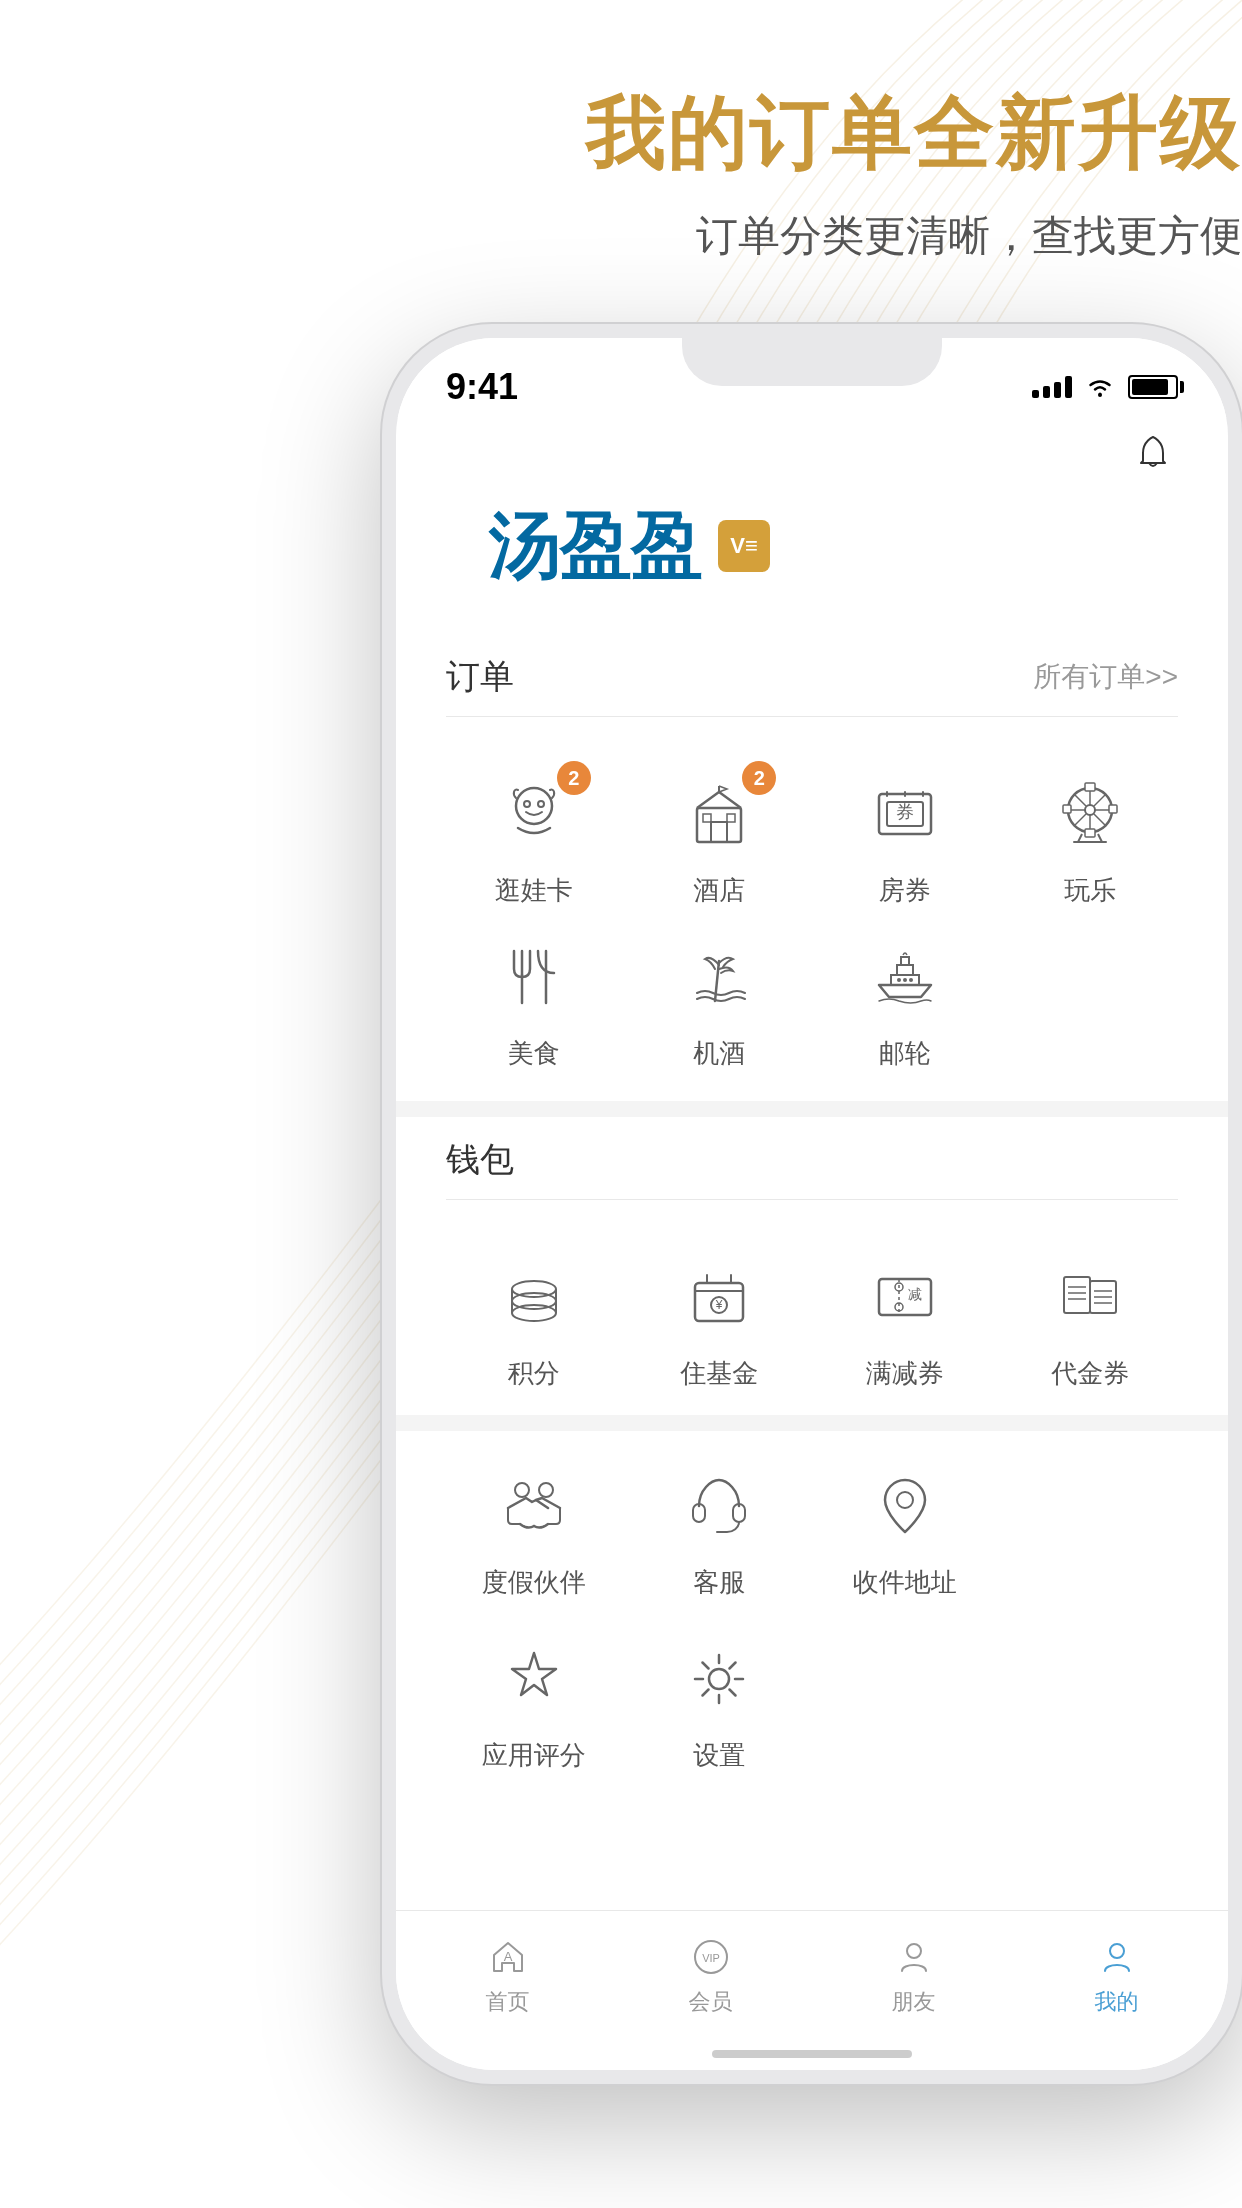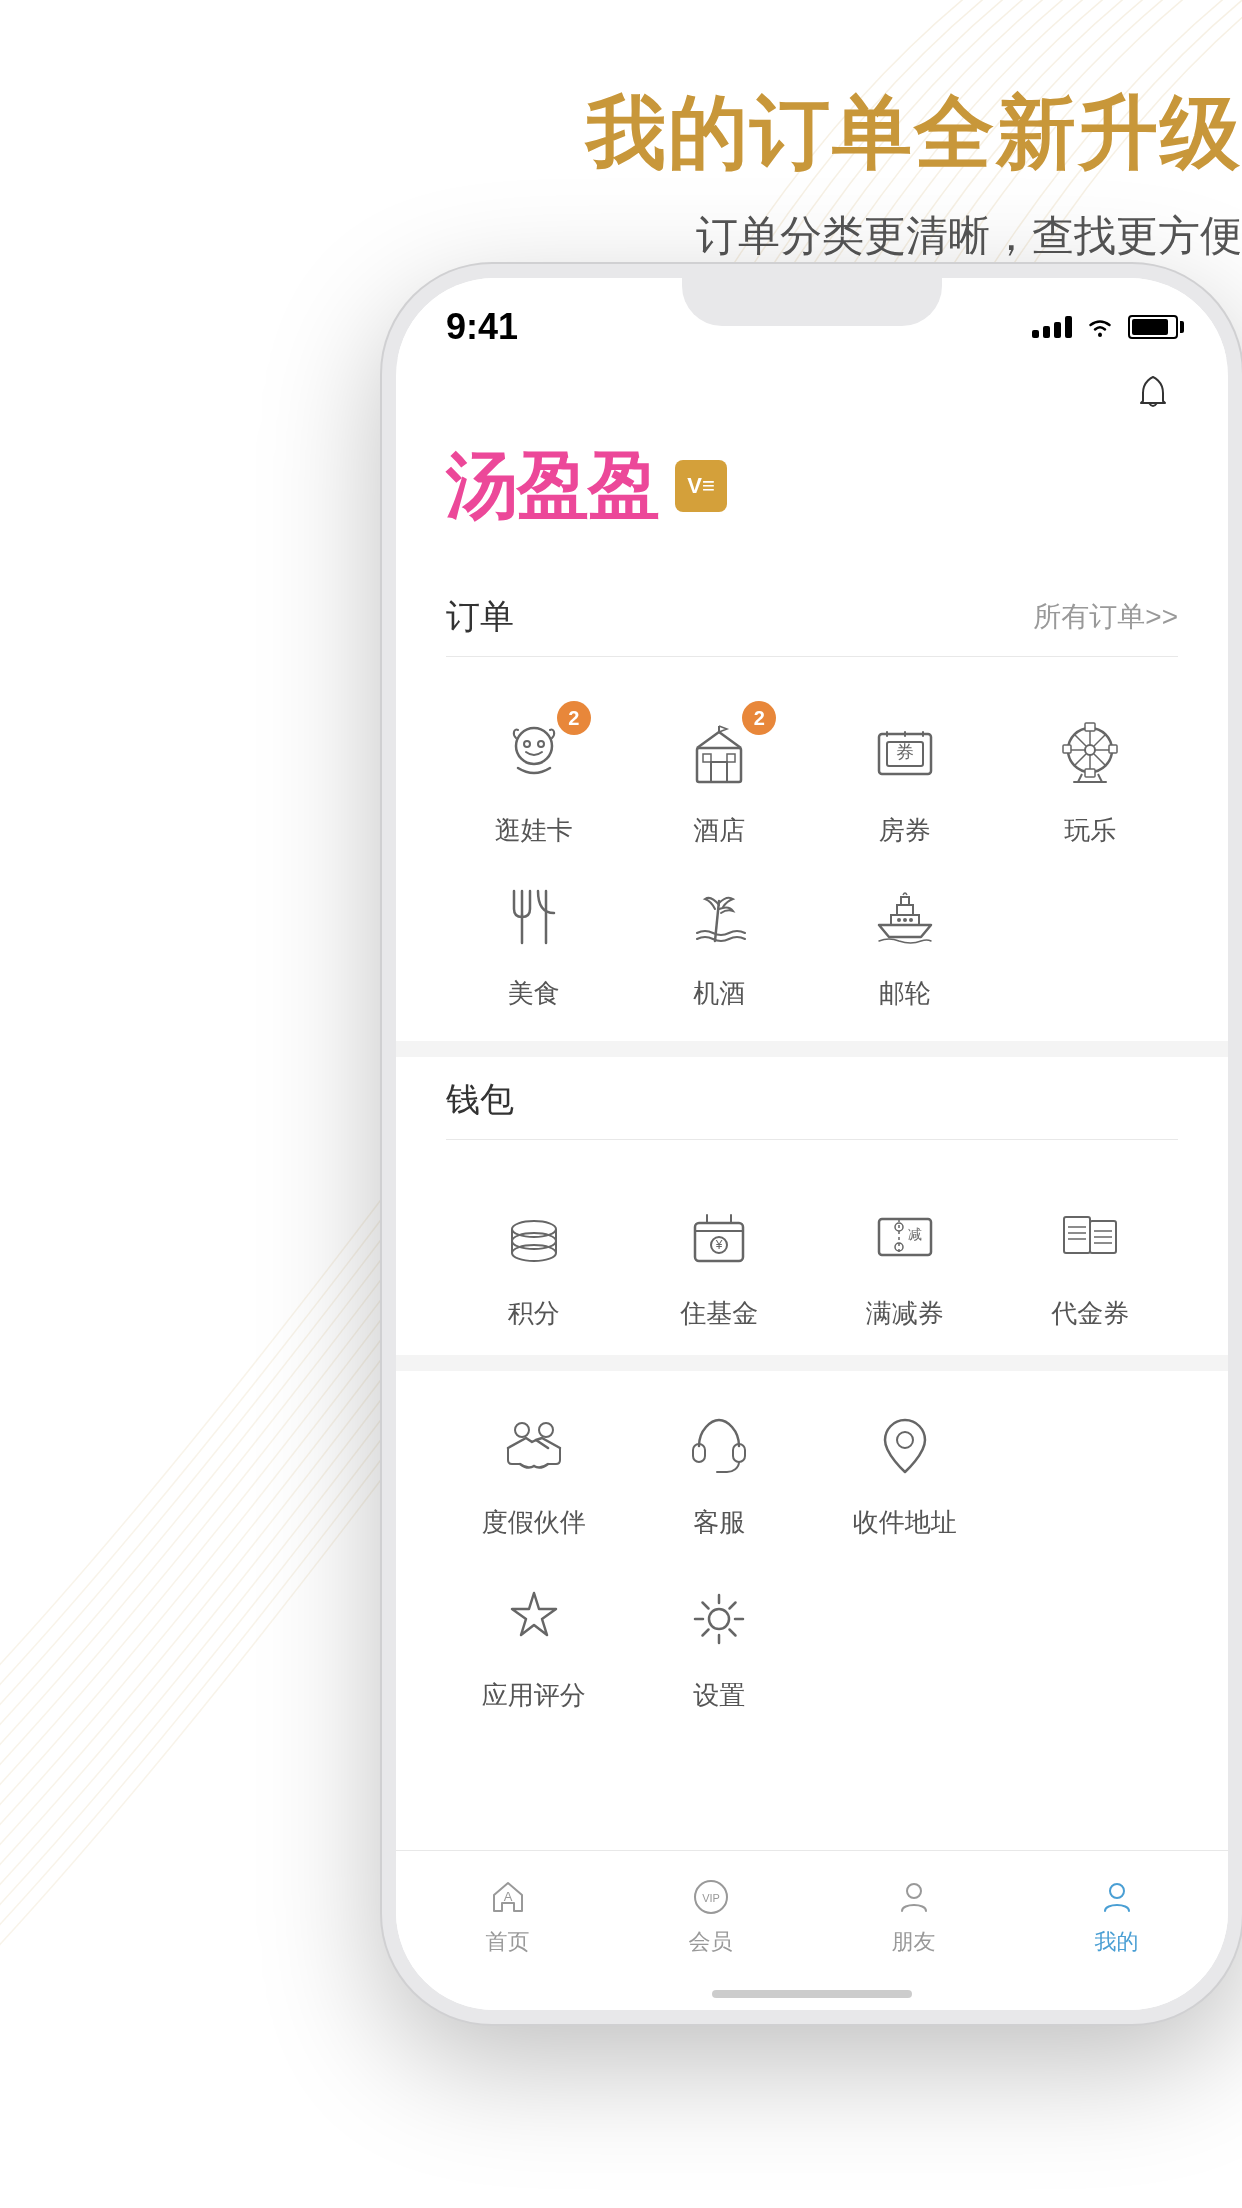--- a/index.html
+++ b/index.html
@@ -52,20 +52,21 @@
       color: #c8973a;
       text-align: center;
       margin-bottom: 20px;
       letter-spacing: 2px;
     }
 
     .subheadline {
       font-size: 42px;
       color: #555;
       text-align: center;
+      margin-bottom: 60px;
     }
 
     
     .phone-mockup {
       width: 860px;
       height: 1760px;
       background: #e8e8ea;
       border-radius: 110px;
       padding: 14px;
       box-shadow:
@@ -183,22 +184,23 @@
     .brand-row {
       display: flex;
       align-items: center;
       gap: 16px;
       margin-bottom: 40px;
     }
 
     .brand-name {
       font-size: 72px;
       font-weight: 700;
-      color: #ec4899;
+      color: #0369a1;
       letter-spacing: -1px;
+      margin-left: 43px;
     }
 
     .vip-badge {
       width: 52px;
       height: 52px;
       background: #d4a03a;
       border-radius: 8px;
       display: flex;
       align-items: center;
       justify-content: center;

